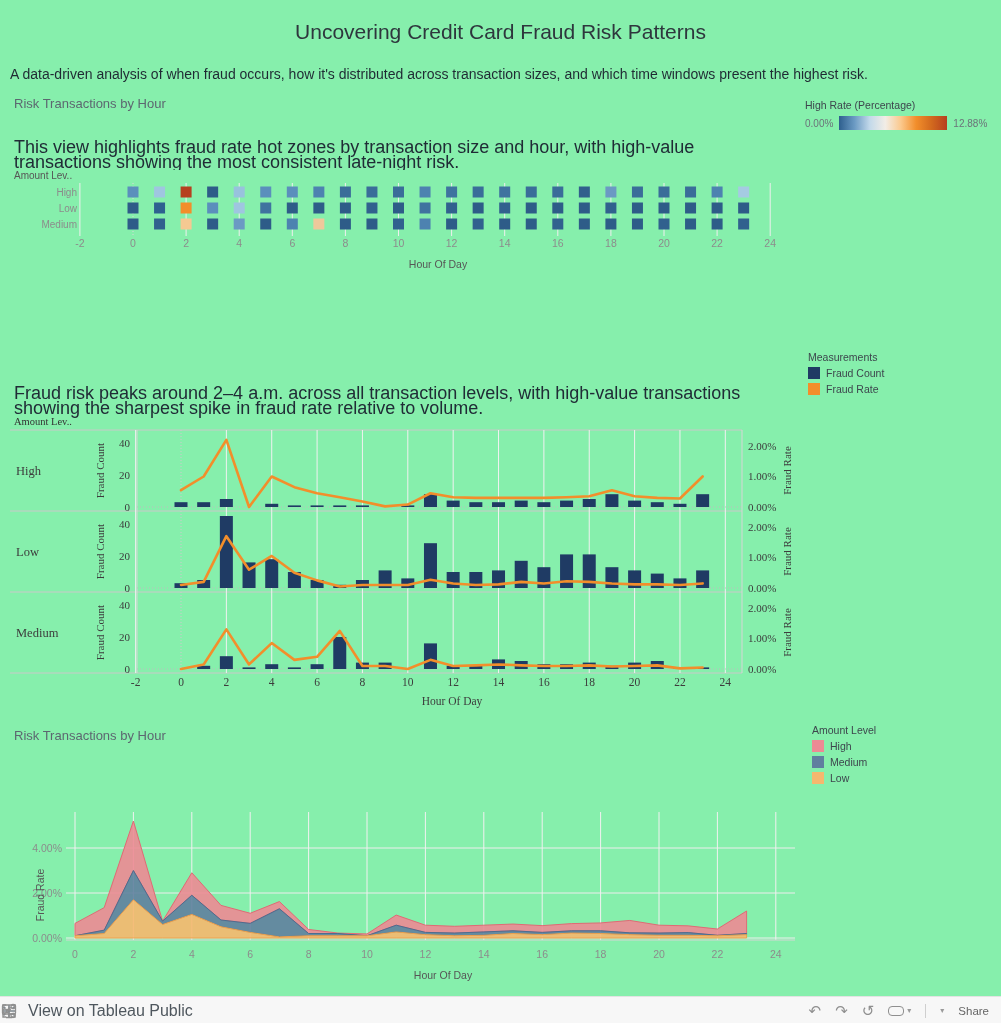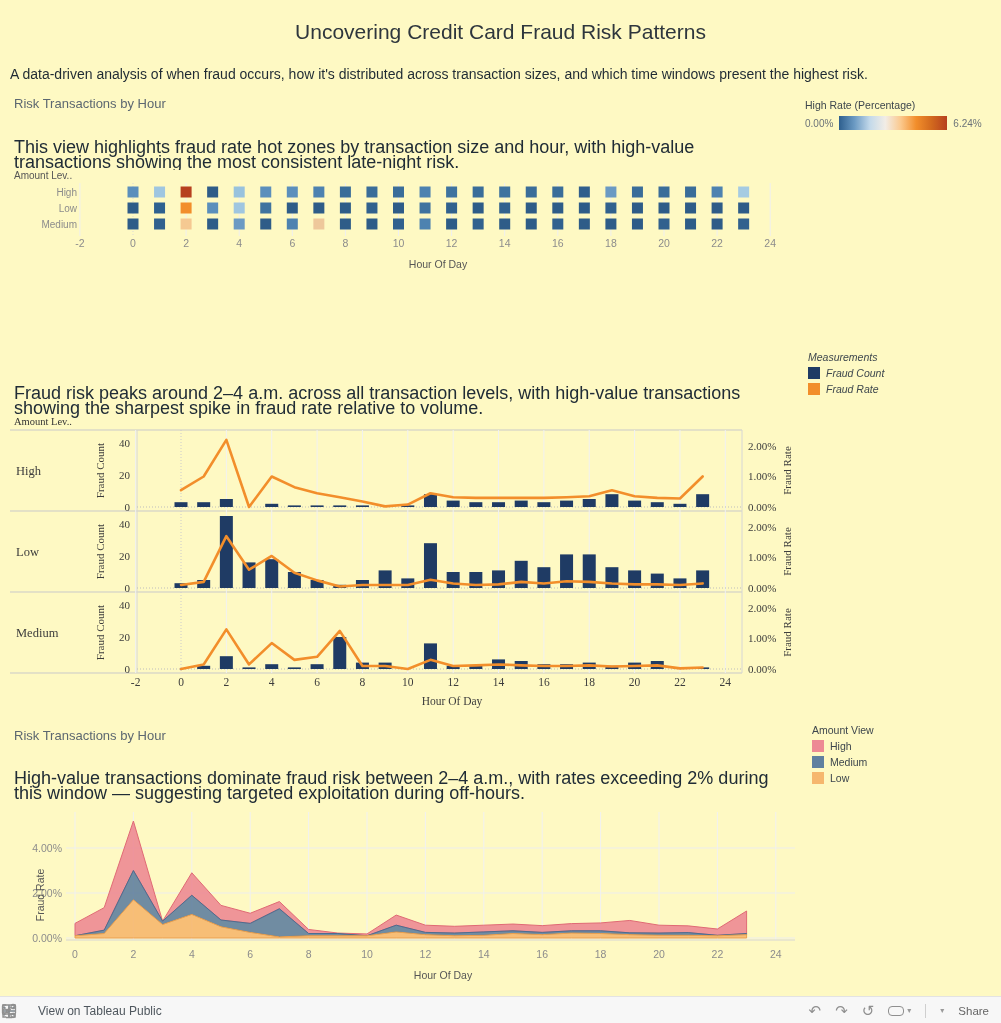--- a/index.html
+++ b/index.html
@@ -1,33 +1,33 @@
 <!DOCTYPE html>
 <html><head>
 <meta charset="utf-8">
 <style>
   html,body{margin:0;padding:0;background:#ffffff;}
   .page{position:relative;width:1001px;height:1023px;overflow:hidden;
-        font-family:"Liberation Sans",sans-serif;background:#fef9c3;}
+        font-family:"Liberation Sans",sans-serif;background:#86efac;}
   .abs{position:absolute;}
   .main-title{top:20px;left:0;width:1001px;text-align:center;font-size:21px;color:#2e363d;}
   .sub-title{top:66px;left:10px;font-size:14px;color:#1f2a33;}
   .sec-header{font-size:13px;color:#5c6770;}
   .sec-desc{font-size:18px;color:#202c36;line-height:15px;overflow:hidden;}
   .legend-title{font-size:10.5px;color:#3d464d;}
   .legend-item{display:flex;align-items:center;gap:6px;font-size:10.5px;color:#3d464d;margin-top:4px;}
   .swatch{width:12px;height:12px;flex:0 0 12px;}
   .grad-row{display:flex;align-items:center;gap:6px;font-size:10px;color:#6b7379;}
   .gradient-bar{width:108px;height:14px;}
   .amount-lev{font-size:10px;color:#565656;}
   .serif{font-family:"Liberation Serif",serif;}
   svg{position:absolute;left:0;overflow:visible;}
   .footer{position:absolute;left:0;top:996px;width:1001px;height:27px;background:#f7f7f7;
           border-top:1px solid #e3e3e3;display:flex;align-items:center;}
-  .footer-left{display:flex;align-items:center;gap:7px;margin-left:38px;color:#4f575e;font-size:12px;}
+  .footer-left{display:flex;align-items:center;gap:7px;margin-left:28px;color:#4f575e;font-size:16px;}
   .footer-right{margin-left:auto;margin-right:12px;display:flex;align-items:center;gap:14px;color:#8f8f8f;}
   .tb-icon{width:18px;height:18px;display:inline-block;}
   .tb-glyph{font-size:15px;line-height:18px;color:#8f8f8f;}
   .caret{font-size:8px;color:#9a9a9a;}
   .pill{width:14px;height:8px;border:1.4px solid #8f8f8f;border-radius:4px;display:inline-block;}
   .vsep{width:1px;height:14px;background:#cfcfcf;}
   .share-lab{font-size:11.5px;color:#666;}
   .icon-row{display:flex;align-items:center;gap:3px;}
 </style>
 </head>
@@ -37,21 +37,21 @@
 
   <div class="abs main-title">Uncovering Credit Card Fraud Risk Patterns</div>
   <div class="abs sub-title">A data-driven analysis of when fraud occurs, how it's distributed across transaction sizes, and which time windows present the highest risk.</div>
 
   <div class="abs sec-header" style="top:96px;left:14px;">Risk Transactions by Hour</div>
   <div class="abs" style="top:99px;left:805px;">
     <div class="legend-title">High Rate (Percentage)</div>
     <div class="grad-row" style="margin-top:5px;">
       <span>0.00%</span>
       <span class="gradient-bar" id="grad-bar" style="background-image: linear-gradient(90deg, rgb(46, 95, 142), rgb(107, 154, 195), rgb(195, 217, 234), rgb(242, 237, 230), rgb(251, 201, 142), rgb(242, 142, 43), rgb(210, 105, 30), rgb(182, 64, 31));"></span>
-      <span>6.24%</span>
+      <span>12.88%</span>
     </div>
   </div>
   <div class="abs sec-desc" style="top:140px;left:14px;width:778px;height:30px;">This view highlights fraud rate hot zones by transaction size and hour, with high-value transactions showing the most consistent late-night risk.</div>
   <div class="abs amount-lev" style="top:170px;left:14px;">Amount Lev..</div>
   <svg id="heatmap-svg" class="abs" style="top:178px;" width="1001" height="95">
       <line x1="79.9" x2="79.9" y1="5" y2="58" stroke="#efefef" stroke-width="1"></line>
       <line x1="133" x2="133" y1="5" y2="58" stroke="#d9d9d9" stroke-width="1" stroke-dasharray="1,2"></line>
       <line x1="186.1" x2="186.1" y1="5" y2="58" stroke="#efefef" stroke-width="1"></line>
       <line x1="239.2" x2="239.2" y1="5" y2="58" stroke="#efefef" stroke-width="1"></line>
       <line x1="292.3" x2="292.3" y1="5" y2="58" stroke="#efefef" stroke-width="1"></line>
@@ -149,21 +149,21 @@
       <text x="451.6" y="69" font-size="10.5" fill="#8c8c8c" text-anchor="middle" font-family="&quot;Liberation Sans&quot;,sans-serif">12</text>
       <text x="504.7" y="69" font-size="10.5" fill="#8c8c8c" text-anchor="middle" font-family="&quot;Liberation Sans&quot;,sans-serif">14</text>
       <text x="557.8" y="69" font-size="10.5" fill="#8c8c8c" text-anchor="middle" font-family="&quot;Liberation Sans&quot;,sans-serif">16</text>
       <text x="610.9000000000001" y="69" font-size="10.5" fill="#8c8c8c" text-anchor="middle" font-family="&quot;Liberation Sans&quot;,sans-serif">18</text>
       <text x="664" y="69" font-size="10.5" fill="#8c8c8c" text-anchor="middle" font-family="&quot;Liberation Sans&quot;,sans-serif">20</text>
       <text x="717.1" y="69" font-size="10.5" fill="#8c8c8c" text-anchor="middle" font-family="&quot;Liberation Sans&quot;,sans-serif">22</text>
       <text x="770.2" y="69" font-size="10.5" fill="#8c8c8c" text-anchor="middle" font-family="&quot;Liberation Sans&quot;,sans-serif">24</text>
       <text x="438" y="90" font-size="10.5" fill="#565656" text-anchor="middle" font-family="&quot;Liberation Sans&quot;,sans-serif">Hour Of Day</text>
     </svg>
 
-  <div class="abs" style="top:351px;left:808px;font-style:italic;">
+  <div class="abs" style="top:351px;left:808px;">
     <div class="legend-title">Measurements</div>
     <div id="measurements-items">
         <div class="legend-item">
           <span class="swatch" style="background: rgb(31, 59, 100);"></span>
           <span>Fraud Count</span>
         </div>
         <div class="legend-item">
           <span class="swatch" style="background: rgb(242, 142, 43);"></span>
           <span>Fraud Rate</span>
         </div>
@@ -333,37 +333,36 @@
       <text x="543.88" y="268" font-size="11.5" fill="#3c3c3c" text-anchor="middle" font-family="&quot;Liberation Serif&quot;,serif">16</text>
       <text x="589.24" y="268" font-size="11.5" fill="#3c3c3c" text-anchor="middle" font-family="&quot;Liberation Serif&quot;,serif">18</text>
       <text x="634.6" y="268" font-size="11.5" fill="#3c3c3c" text-anchor="middle" font-family="&quot;Liberation Serif&quot;,serif">20</text>
       <text x="679.96" y="268" font-size="11.5" fill="#3c3c3c" text-anchor="middle" font-family="&quot;Liberation Serif&quot;,serif">22</text>
       <text x="725.3199999999999" y="268" font-size="11.5" fill="#3c3c3c" text-anchor="middle" font-family="&quot;Liberation Serif&quot;,serif">24</text>
       <text x="452" y="287" font-size="11.5" fill="#3c3c3c" text-anchor="middle" font-family="&quot;Liberation Serif&quot;,serif">Hour Of Day</text>
     </svg>
 
   <div class="abs sec-header" style="top:728px;left:14px;">Risk Transactions by Hour</div>
   <div class="abs" style="top:724px;left:812px;">
-    <div class="legend-title">Amount View</div>
+    <div class="legend-title">Amount Level</div>
     <div id="amount-level-items">
         <div class="legend-item">
           <span class="swatch" style="background: rgb(237, 138, 148);"></span>
           <span>High</span>
         </div>
         <div class="legend-item">
           <span class="swatch" style="background: rgb(96, 128, 159);"></span>
           <span>Medium</span>
         </div>
         <div class="legend-item">
           <span class="swatch" style="background: rgb(246, 183, 110);"></span>
           <span>Low</span>
         </div>
       </div>
   </div>
-  <div class="abs sec-desc" style="top:771px;left:14px;width:782px;height:32px;">High-value transactions dominate fraud risk between 2–4 a.m., with rates exceeding 2% during this window — suggesting targeted exploitation during off-hours.</div>
   <svg id="area-svg" class="abs" style="top:800px;" width="1001" height="192">
       <line x1="66" x2="795" y1="138" y2="138" stroke="#ededed"></line>
       <line x1="66" x2="795" y1="93" y2="93" stroke="#ededed"></line>
       <line x1="66" x2="795" y1="48" y2="48" stroke="#ededed"></line>
       <line x1="75" x2="75" y1="12" y2="140" stroke="#f1f1f1"></line>
       <line x1="133.4" x2="133.4" y1="12" y2="140" stroke="#f1f1f1"></line>
       <line x1="191.8" x2="191.8" y1="12" y2="140" stroke="#f1f1f1"></line>
       <line x1="250.2" x2="250.2" y1="12" y2="140" stroke="#f1f1f1"></line>
       <line x1="308.6" x2="308.6" y1="12" y2="140" stroke="#f1f1f1"></line>
       <line x1="367" x2="367" y1="12" y2="140" stroke="#f1f1f1"></line>

